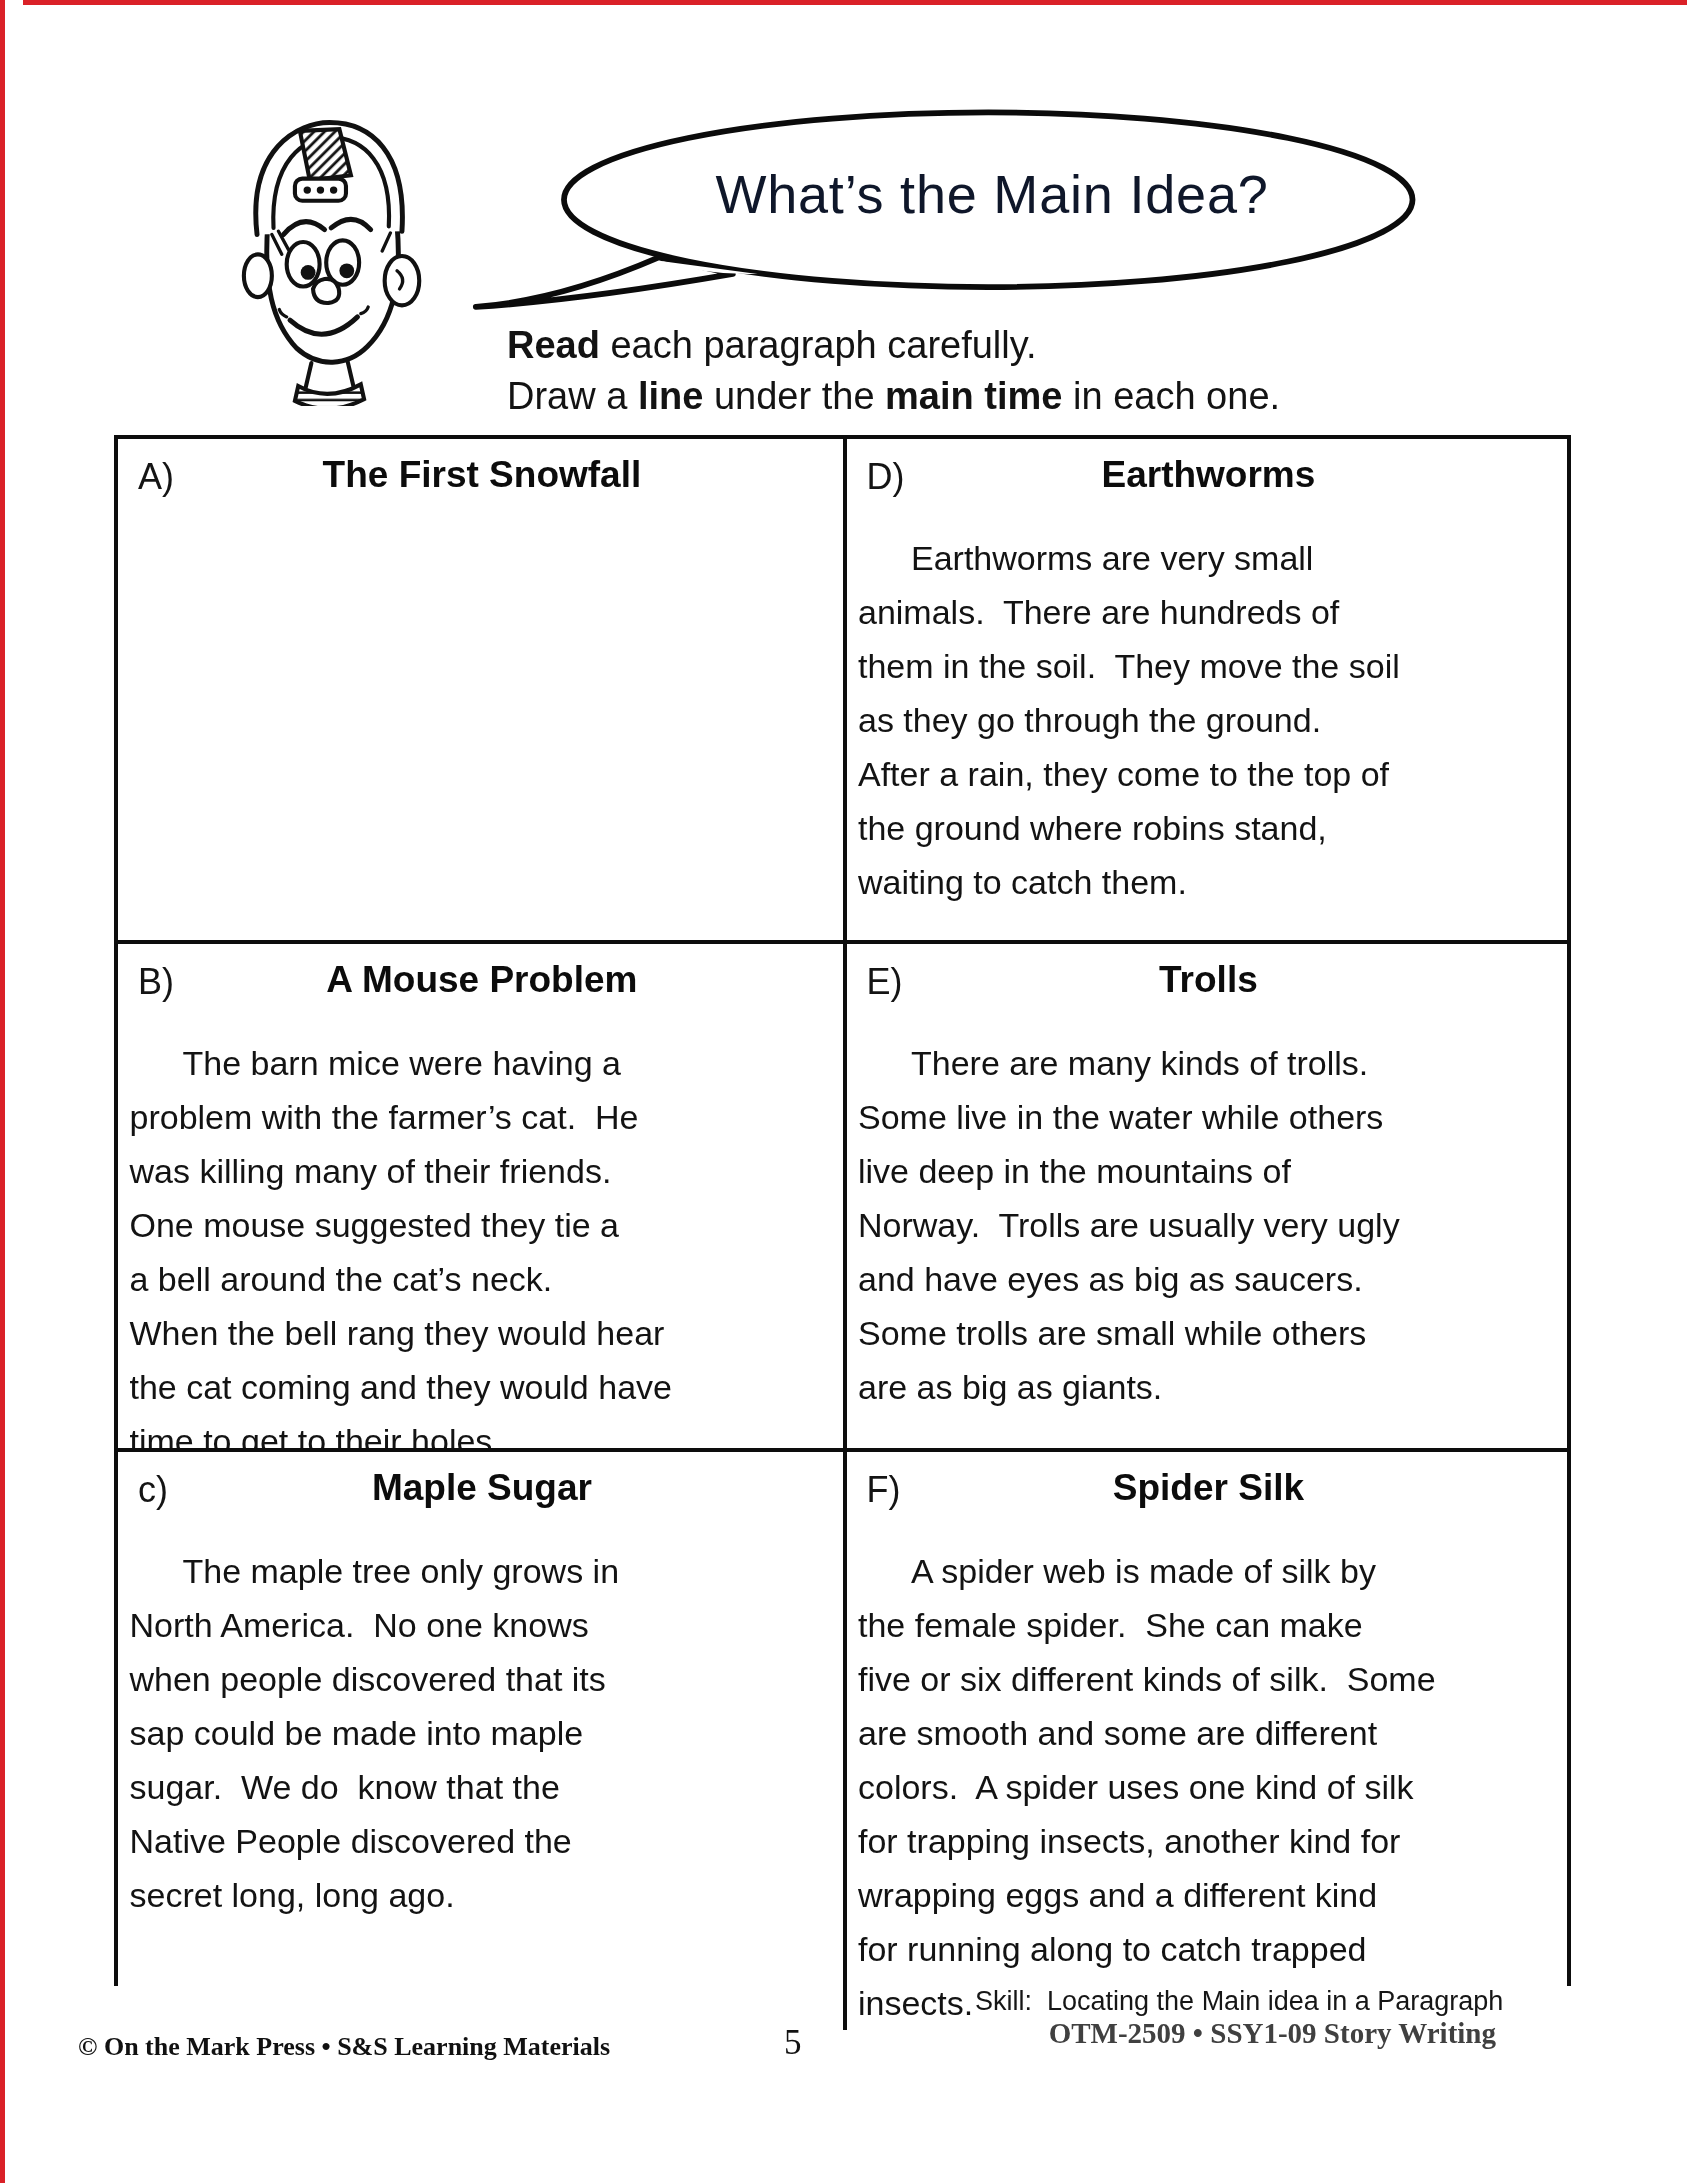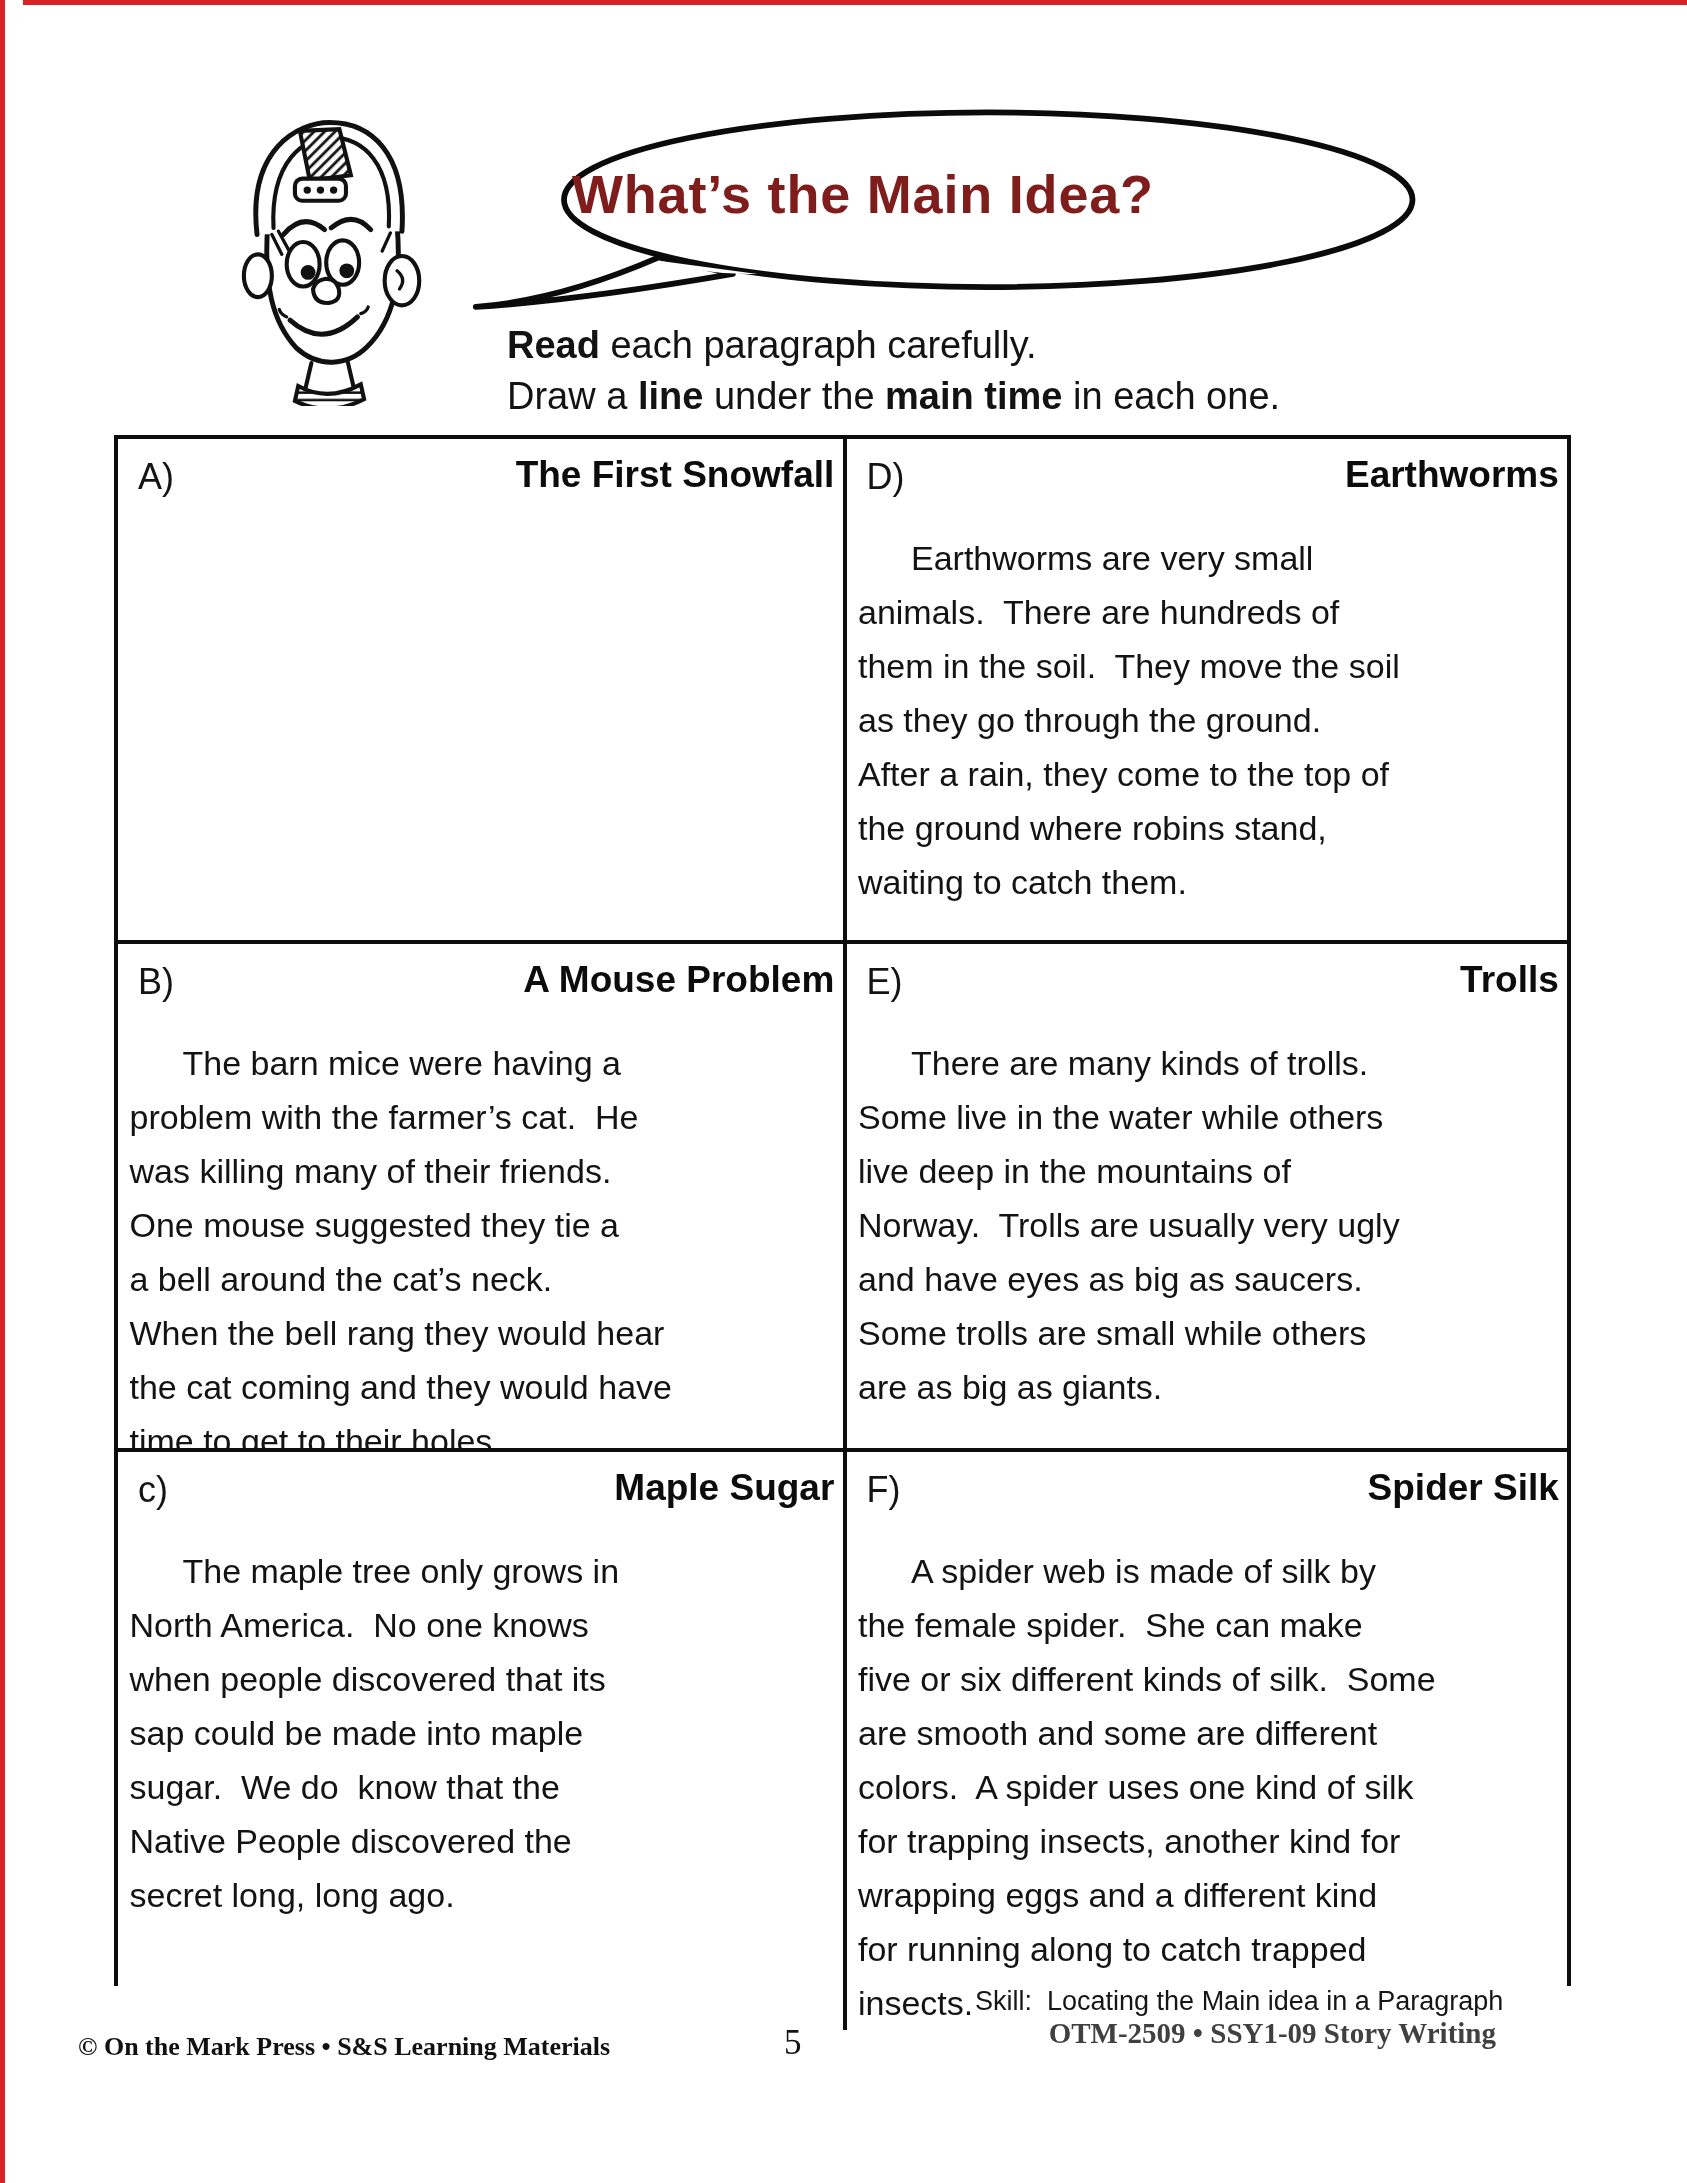--- a/index.html
+++ b/index.html
@@ -9,36 +9,36 @@
   
   .edge-top  { position:absolute; top:0; left:23px; width:1664px; height:5px; background:#da2128; }
   .edge-left { position:absolute; top:0; left:0; width:5px; height:2183px; background:#da2128; }
 
   
   .mascot { position:absolute; left:206px; top:101px; width:247px; height:305px; }
 
   
   .bubble-wrap { position:absolute; left:461px; top:104px; width:968px; height:227px; }
   .bubble-wrap svg { position:absolute; left:0; top:0; }
-  .bubble-text { position:absolute; left:111px; top:59px; width:840px; 
-                 font-size:54px; font-weight:bold; letter-spacing:0.8px; color:#7f1d1d; }
+  .bubble-text { position:absolute; left:111px; top:59px; width:840px; text-align:center;
+                 font-size:54px; font-weight:normal; letter-spacing:0.8px; color:#0f172a; }
 
   
   .instructions { position:absolute; left:507px; top:320px; font-size:38px; line-height:51px; color:#131313; }
   .instructions b { font-weight:bold; }
 
   
   .grid { position:absolute; left:114px; top:435px; width:1457px; height:1551px;
           border:4.1px solid #0d0d0d; display:grid;
           grid-template-columns:1fr 1fr; grid-template-rows:501px 508px auto; }
   .cell { position:relative; padding:11.5px 8.2px 0 11.5px; background:#ffffff; }
   .cell.colR { border-left:4.1px solid #0d0d0d; }
   .cell.rowN { border-top:4.1px solid #0d0d0d; }
   .plabel { position:absolute; left:20px; top:16.5px; font-size:36px; color:#141414; }
-  .ptitle { text-align:right; font-size:37px; font-weight:bold; margin-top:3.3px; color:#0c0c0c; }
+  .ptitle { text-align:center; font-size:37px; font-weight:bold; margin-top:3.3px; color:#0c0c0c; }
   .pbody  { margin-top:35px; font-size:34px; line-height:54px; white-space:pre-wrap;
             text-indent:53px; color:#131313; }
 
   
   .f-copy { position:absolute; left:78px;  top:2032px; font-family:"Liberation Serif", serif;
             font-weight:bold; font-size:26px; color:#111; }
   .f-page { position:absolute; left:784px; top:2023px; font-family:"Liberation Serif", serif;
             font-size:35px; color:#111; }
   .f-skill{ position:absolute; left:975px; top:1986px; font-size:27px; white-space:pre; color:#161616; }
   .f-code { position:absolute; right:191px; top:2017px; font-family:"Liberation Serif", serif;

